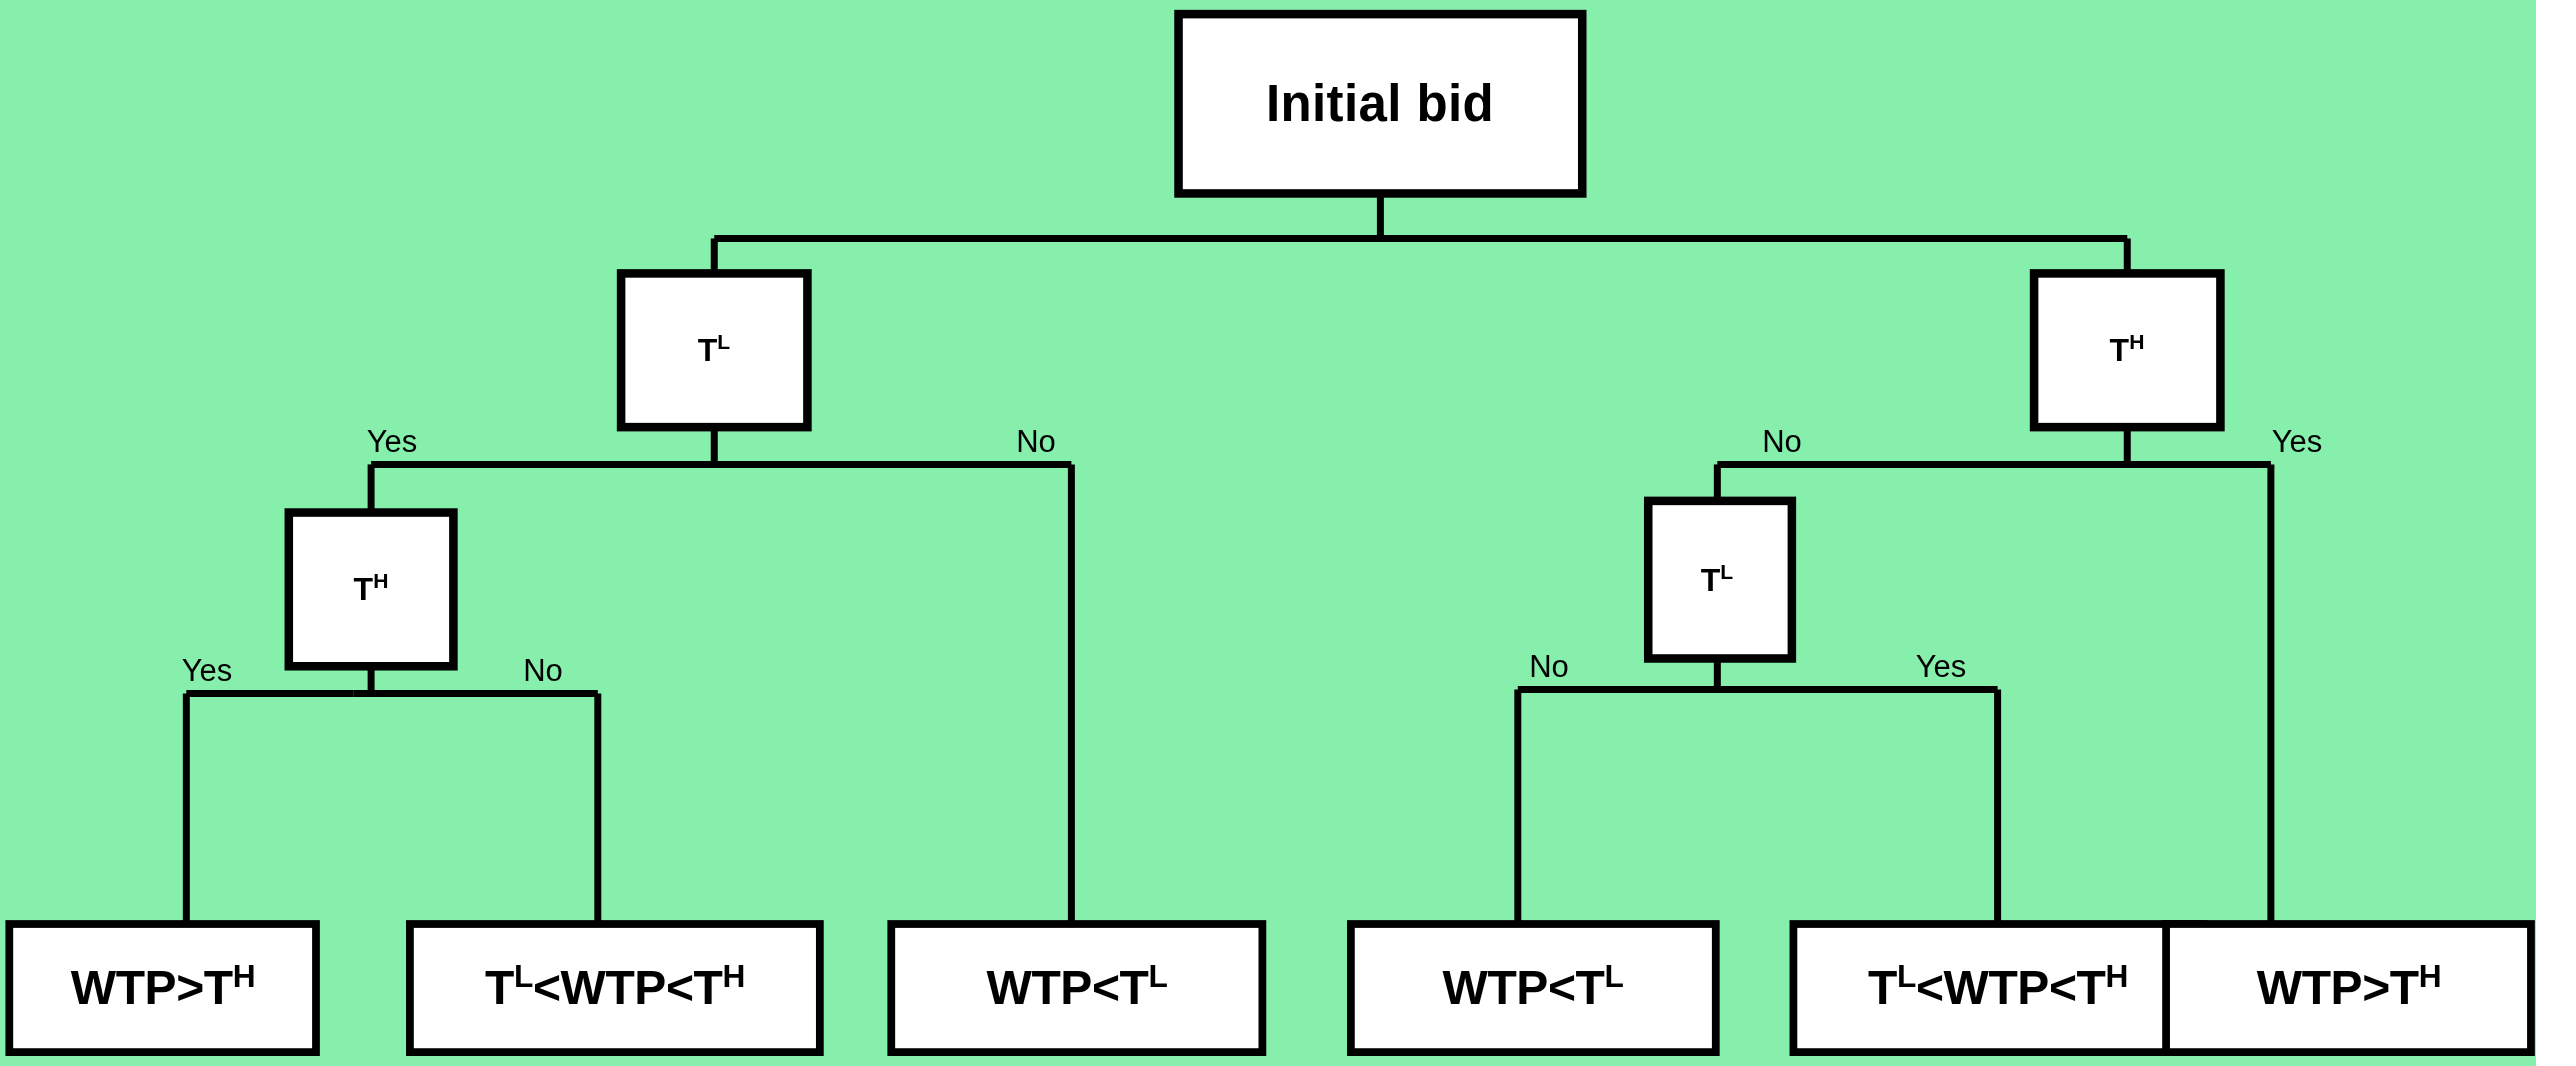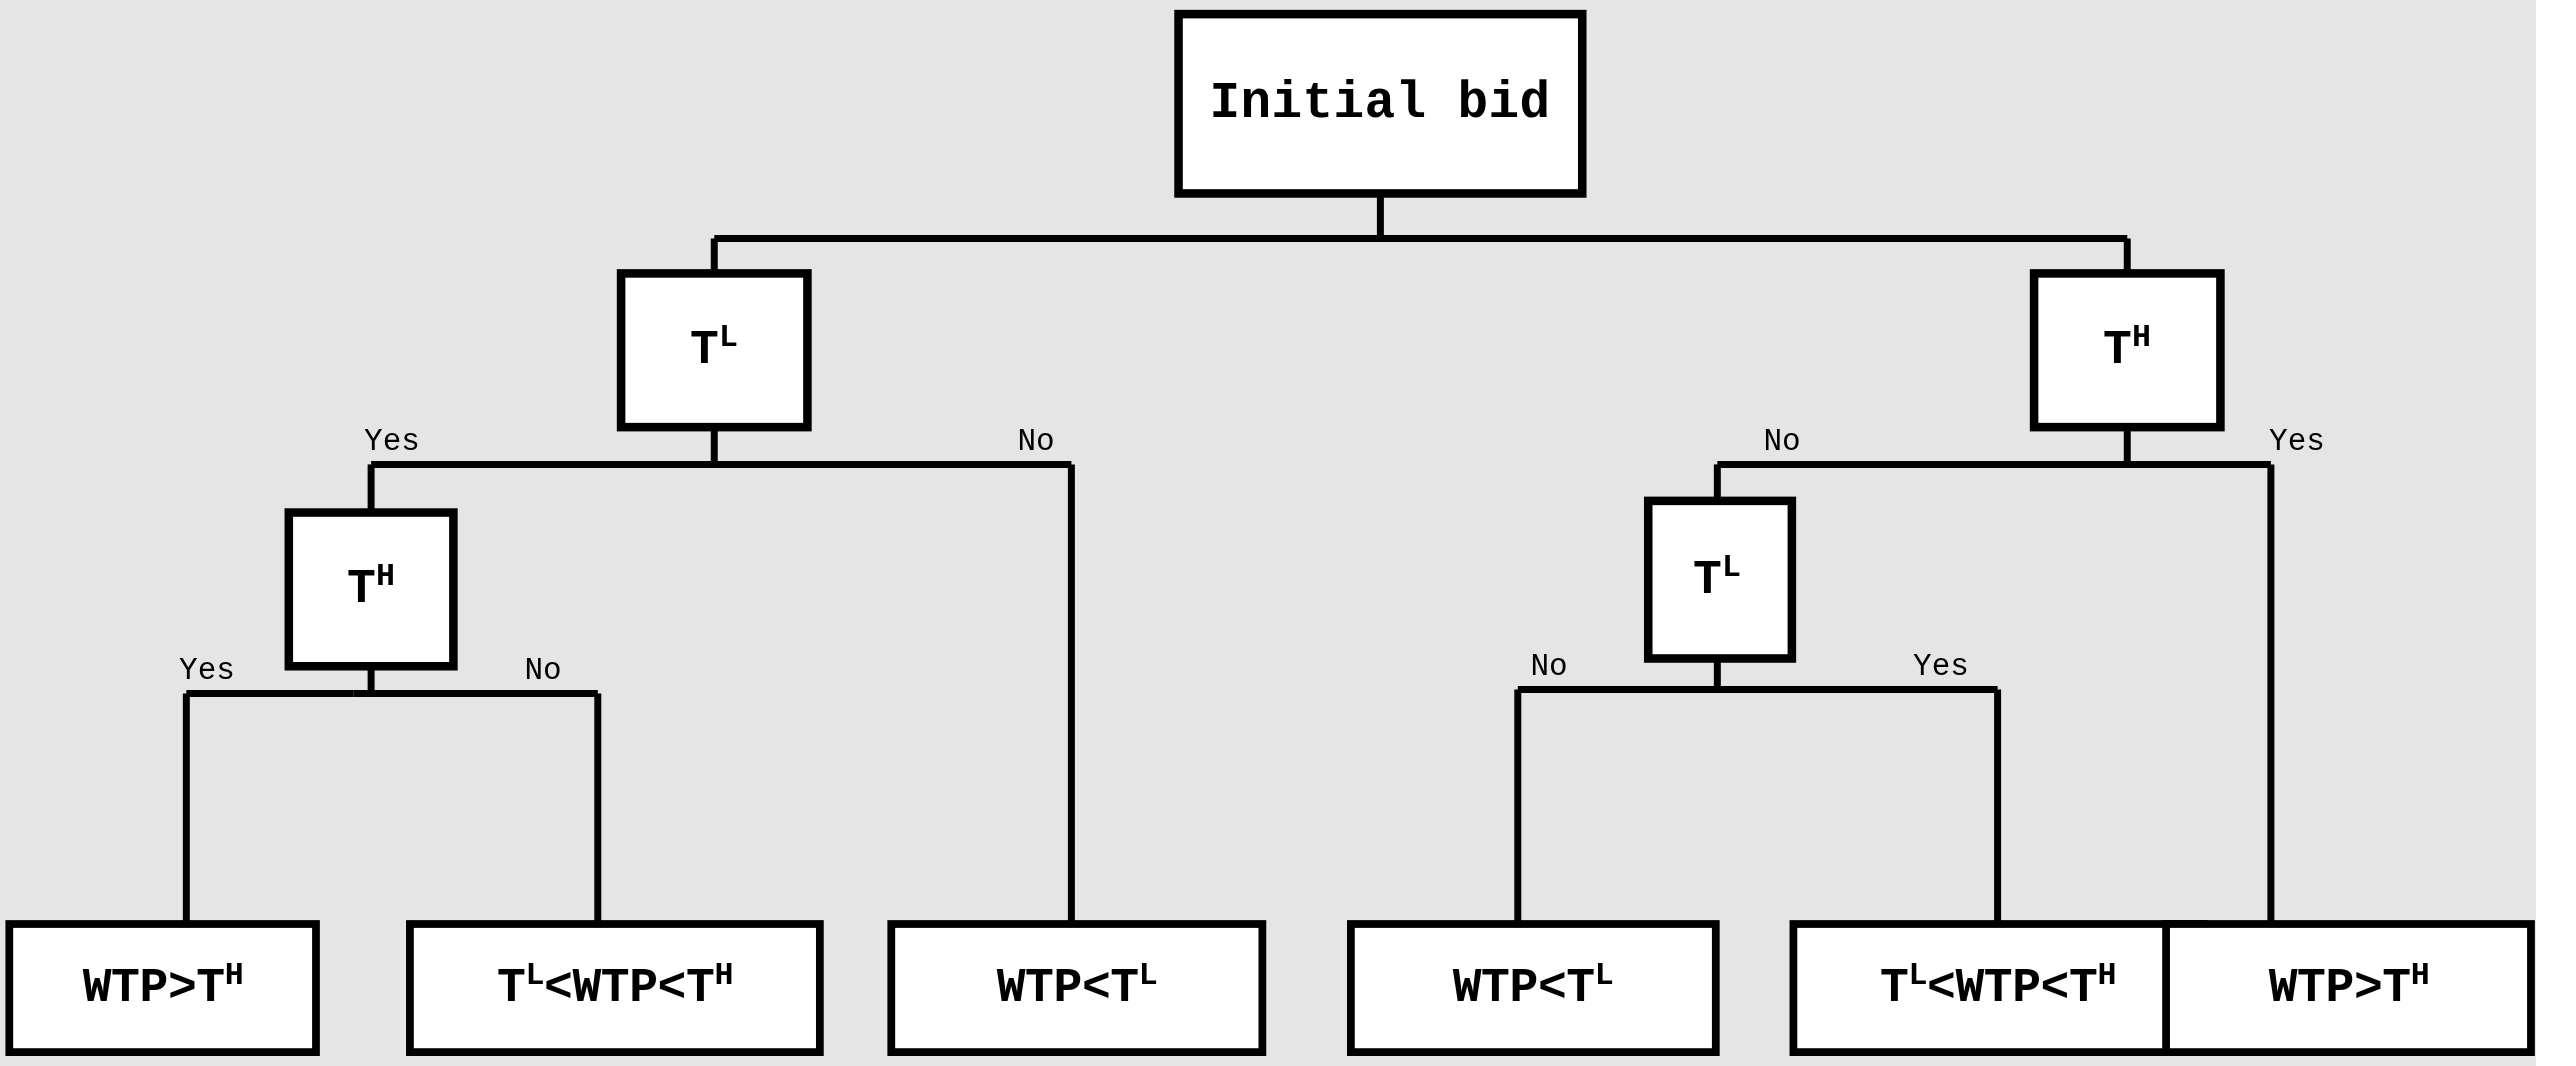--- a/index.html
+++ b/index.html
@@ -4,22 +4,22 @@
 <style>
   html, body {
     margin: 0;
     padding: 0;
     background: #ffffff;
   }
   #stage {
     position: relative;
     width: 2536px;
     height: 1067px;
-    background: #e5e5e5;
-    font-family: Liberation Mono, monospace;
+    background: #86efac;
+    font-family: Liberation Sans, sans-serif;
     overflow: hidden;
   }
   #tree-svg {
     position: absolute;
     left: 0;
     top: 0;
     width: 2576px;
     height: 1067px;
   }
   .edge {
@@ -51,21 +51,21 @@
     font-size: 0.66em;
     vertical-align: super;
     line-height: 0;
     font-weight: bold;
   }
   .root-label {
     font-size: 51px;
     letter-spacing: 0.4px;
   }
   .decision-label {
-    font-size: 48px;
+    font-size: 32px;
   }
   .leaf-label {
     font-size: 48px;
     letter-spacing: -0.4px;
   }
   .branch-label {
     position: absolute;
     font-weight: normal;
     font-size: 31px;
     color: #000000;

